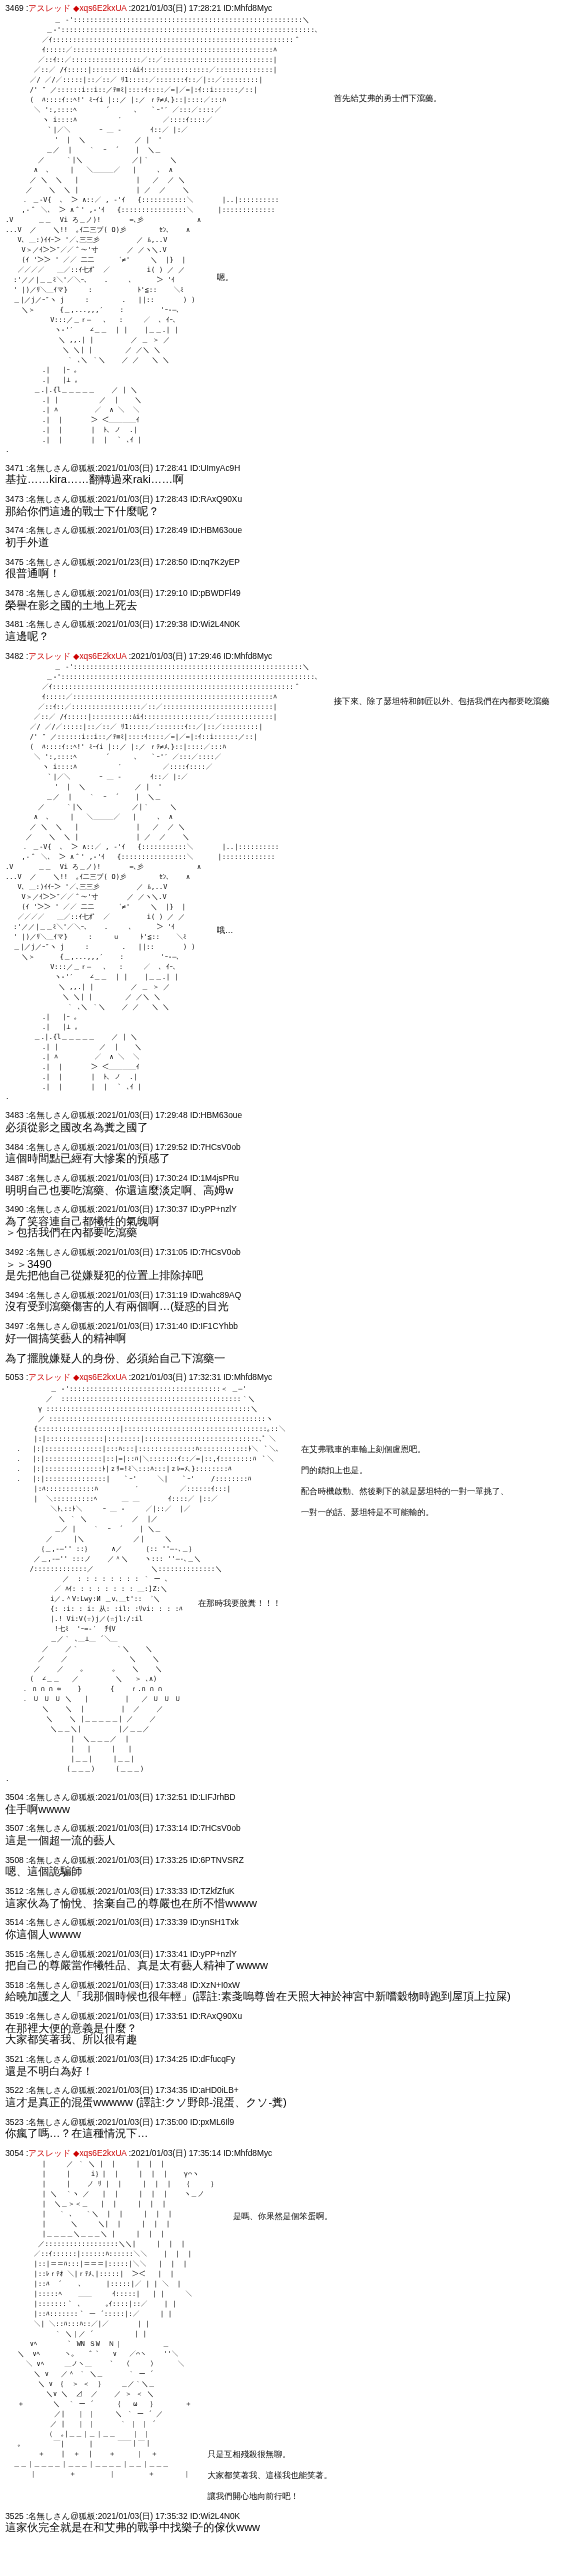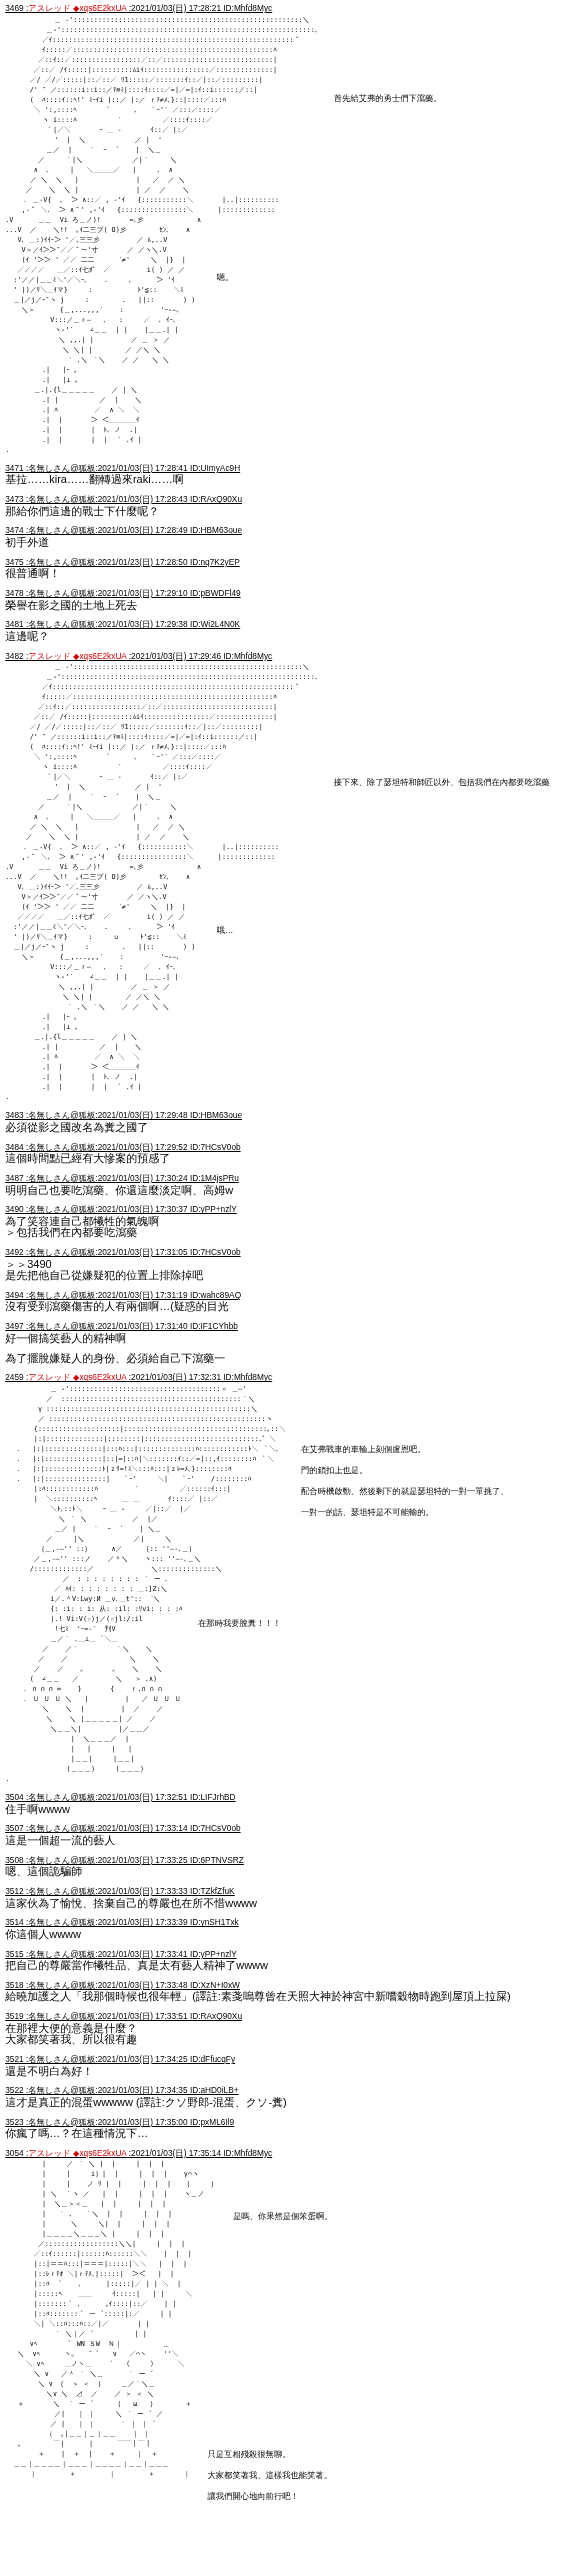--- a/index.html
+++ b/index.html
@@ -3,21 +3,21 @@
 <meta charset="utf-8">
 <style>
   html,body{margin:0;padding:0;background:#fff;}
   .page{
     width:563px;height:2576px;overflow:hidden;box-sizing:border-box;
     background:#ffffff;color:#000000;
     padding:3.1px 0 0 5.2px;
     font-family:"Liberation Sans","DejaVu Sans",sans-serif;
   }
   .post{margin-bottom:8.3px;}
-  .ph{font-size:8.3px;line-height:11.5px;white-space:nowrap;text-decoration:underline;}
+  .ph{font-size:8.3px;line-height:11.5px;white-space:nowrap;}
   .pb{font-size:11px;line-height:11.5px;white-space:nowrap;}
   .red{color:var(--name-color,#cc0000);}
   .panel{display:flex;align-items:flex-start;}
   .aa{
     font-family:"DejaVu Sans Mono","Liberation Mono",monospace;
     font-size:6.8px;line-height:10px;margin:0;white-space:pre;
   }
   .bubble{font-size:8.3px;line-height:11.5px;margin-left:15.6px;white-space:nowrap;}
   .bubble .dl{margin-bottom:9.4px;}
   .bubble .dl:last-child{margin-bottom:0;}
@@ -126,21 +126,21 @@
          ヽ i::::ﾊ          ′          ／::::ｲ::::／
           ｀|／＼       ｰ ＿ -       ｲ::／ |:／
             '  |  ＼            ／ |  '
           ＿／  |    ｀  ｰ  ´    |  ＼＿
         ／     ｀|＼            ／|｀     ＼
        ∧  ､     |   ＼＿＿＿／   |     ､  ∧
       ／ ＼  ＼   |              |   ／  ／ ＼
      ／    ＼  ＼ |              | ／  ／    ＼
     ． ＿-V{  ､  ＞ ∧::／ , -'ｲ   {:::::::::::＼       |..|::::::::::
     ,-＾ ＼､  ＞ ∧＾' ,-'ｲ   {::::::::::::::::＼      |:::::::::::::</pre>
-      <div class="bubble" style="margin-top:115px">
+      <div class="bubble" style="margin-top:34px">
           <div class="dl">接下來、除了瑟坦特和師匠以外、包括我們在內都要吃瀉藥</div>
         </div>
     </div>
     <div class="panel">
       <pre class="aa">.V      ＿＿  Vi ろ＿ノ)!       =､彡             ∧
 ...V  ／    ＼!!  ｡ｲ二三ブ( O)彡        ｾﾝ､    ∧
    V､ ＿:)ｲｲｰ＞ '／､三三彡         ／ ﾑ,..V
     V＞／ｲ＞＞″／／＾～'寸       ／ ／ヽ＼.V
     (ｲ '＞＞ ' ／／ 二二     ゛≠'     ＼  |}  |
    ／／／／   ＿／::ｲ七ｵ゛ ／         i( ) ／ ／
@@ -196,21 +196,21 @@
   </div>
   <div class="post">
     <div class="ph">3497 :名無しさん@狐板:2021/01/03(日) 17:31:40 ID:IF1CYhbb</div>
     <div class="pb">好一個搞笑藝人的精神啊</div>
   </div>
   <div class="post">
     <div class="pb">為了擺脫嫌疑人的身份、必須給自己下瀉藥一</div>
   </div>
 
   <div class="post">
-    <div class="ph"><span>2459 :</span><span class="red">アスレッド ◆xqs6E2kxUA</span><span> :2021/01/03(日) 17:32:31 ID:Mhfd8Myc</span></div>
+    <div class="ph"><span>5053 :</span><span class="red">アスレッド ◆xqs6E2kxUA</span><span> :2021/01/03(日) 17:32:31 ID:Mhfd8Myc</span></div>
     <div class="panel">
       <pre class="aa">           ＿ -':::::::::::::::::::::::::::::::::::::＜ ＿―'
           ／  ::::::::::::::::::::::::::::::::::::::::::::｀＼
         γ ::::::::::::::::::::::::::::::::::::::::::::::::::＼
         ／ :::::::::::::::::::::::::::::::::::::::::::::::::::::ヽ
        {::::::::::::::::::::|:::::::::::::::::::::::::::::::::::｡::＼
        |:|::::::::::::::|::::::::|::::::::::::::::::::::::::::､゛＼
    ．  |:|::::::::::::::|:::ﾊ:::|::::::::::::::ﾊ::::::::::::ﾄ＼ ｀＼､
    ．  |:|::::::::::::::|::|=|::ﾊ|＼:::::::ｲ::／=|::,ｲ::::::::ﾊ ｀＼
    ．  |:|::::::::::::::ﾄ|ｚﾘ=!ﾐ＼:::ﾊ:::|ｚﾚ=ﾒ､}::::::::ﾊ
@@ -246,21 +246,21 @@
     ． ∩ ∩ ∩ ∞    }       {    ｒ.∩ ∩ ∩
     ． Ｕ Ｕ Ｕ ＼   |         |   ／ Ｕ Ｕ Ｕ
          ＼    ＼  |         |  ／    ／
           ＼    ＼ |＿＿＿＿＿| ／    ／
            ＼＿＿＼|         |／＿＿／
                 |  ＼＿＿＿／  |
                 |   |     |   |
                 |＿＿|     |＿＿|
                (＿＿＿)     (＿＿＿)
 .</pre>
-      <div class="bubble" style="margin-top:44px">
+      <div class="bubble" style="margin-top:24px">
           <div class="dl">在那時我要脫糞！！！</div>
         </div>
     </div>
   </div>
 
   <div class="post">
     <div class="ph">3504 :名無しさん@狐板:2021/01/03(日) 17:32:51 ID:LIFJrhBD</div>
     <div class="pb">住手啊wwww</div>
   </div>
   <div class="post">
@@ -346,15 +346,19 @@
   ＿＿｜＿＿＿＿｜＿＿＿｜＿＿＿＿｜＿＿｜＿＿＿
       ｜        ＋        ｜        ＋       ｜</pre>
       <div class="bubble" style="margin-top:110px">
         <div class="dl">只是互相殘殺很無聊。</div>
         <div class="dl">大家都笑著我、這樣我也能笑著。</div>
         <div class="dl">讓我們開心地向前行吧！</div>
       </div>
     </div>
   </div>
 
+  <div class="post">
+    <div class="ph">3525 :名無しさん@狐板:2021/01/03(日) 17:35:32 ID:Wi2L4N0K</div>
+    <div class="pb">這家伙完全就是在和艾弗的戰爭中找樂子的傢伙www</div>
+  </div>
 
 </div>
 
 
 </body></html>

